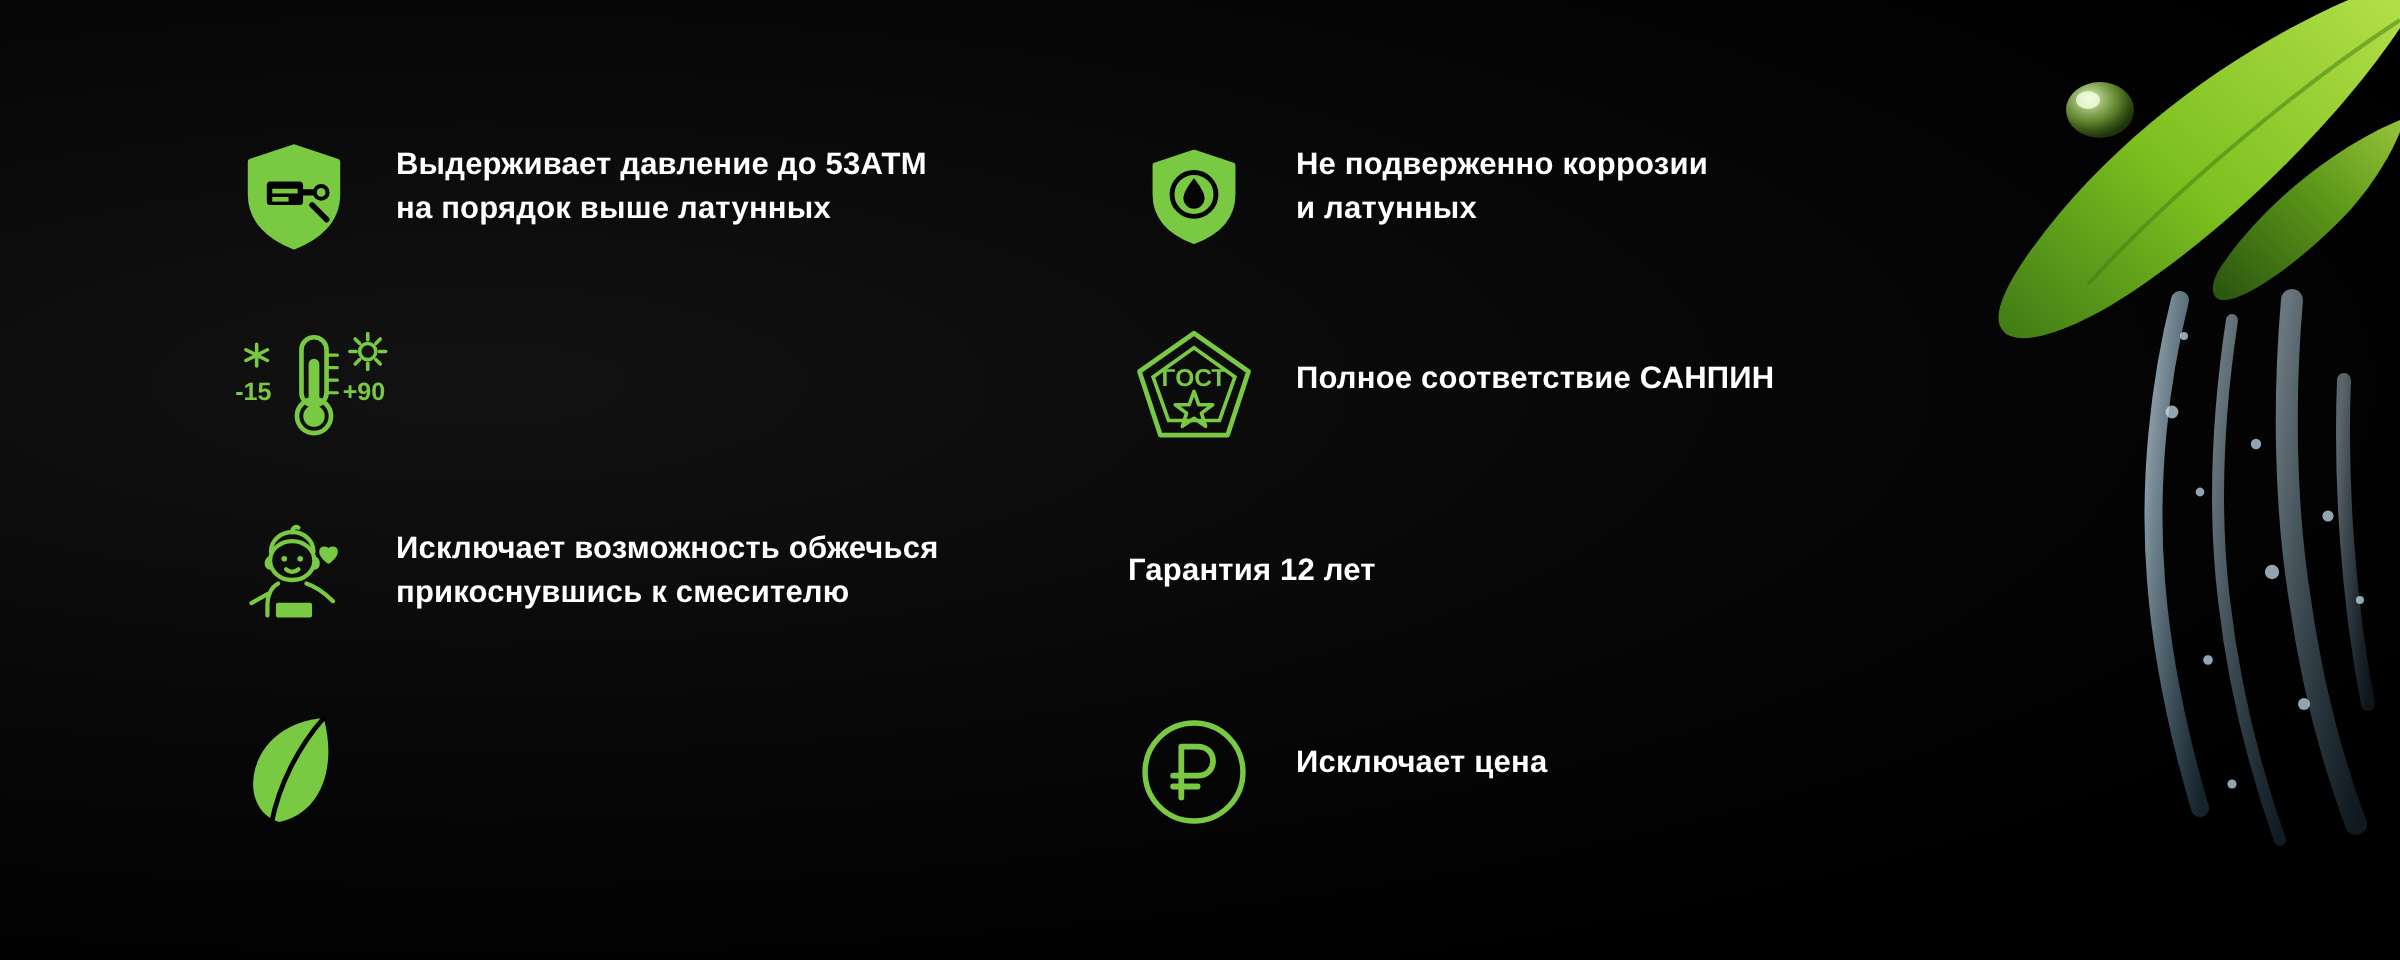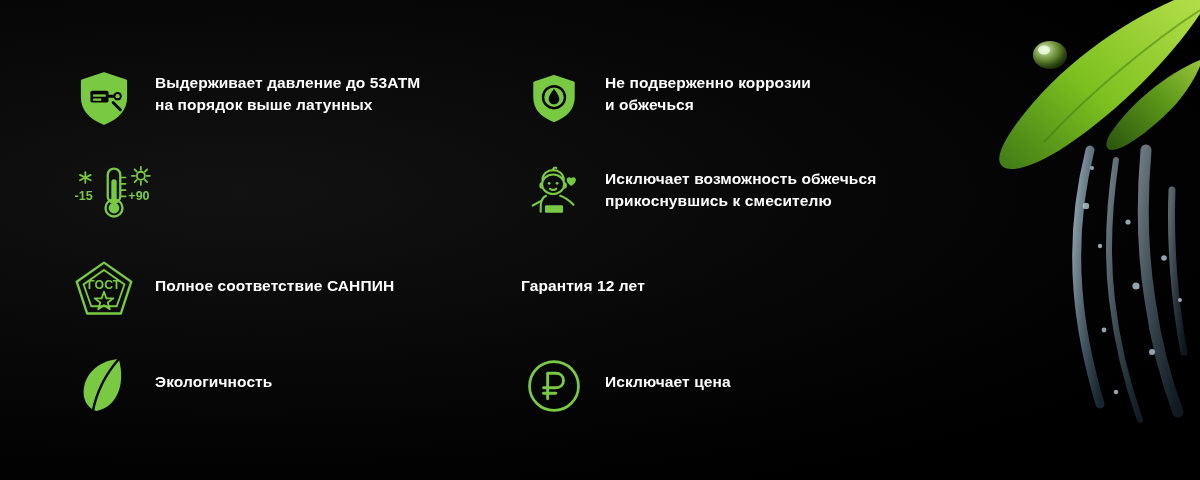--- a/index.html
+++ b/index.html
@@ -33,21 +33,21 @@
   .features {
     position: absolute;
     left: 0; top: 0;
     width: 1000px;
     height: 480px;
     display: grid;
     grid-template-columns: 450px 450px;
     grid-template-rows: repeat(4, 96px);
     align-content: start;
     padding-top: 46px;
-    padding-left: 71px;
+    padding-left: 114px;
     box-sizing: border-box;
   }
   .feature {
     display: flex;
     align-items: center;
     gap: 18px;
   }
   .icon-wrap {
     width: 66px;
     height: 66px;
@@ -105,21 +105,21 @@
 
     <div class="feature">
       <span class="icon-wrap">
         <svg width="52" height="58" viewBox="0 0 64 64" fill="none">
           <path d="M32 5 L56 13 V31 C56 46 45 55 32 60 C19 55 8 46 8 31 V13 Z" fill="#7ac943" stroke="#7ac943" stroke-width="3" stroke-linejoin="round"></path>
           <circle cx="32" cy="31" r="13.5" fill="none" stroke="#040404" stroke-width="3"></circle>
           <path d="M32 21 C32 21 25.5 28.8 25.5 33.2 C25.5 36.9 28.4 39.8 32 39.8 C35.6 39.8 38.5 36.9 38.5 33.2 C38.5 28.8 32 21 32 21 Z" fill="#040404"></path>
         </svg>
       </span>
       <div class="feature-text">Не подверженно коррозии
-и обжечься</div>
+и латунных</div>
     </div>
 
     <div class="feature">
       <span class="icon-wrap" style="width:86px;flex:0 0 86px;">
         <svg width="86" height="64" viewBox="0 0 96 70" fill="none">
 
           <g stroke="#7ac943" stroke-width="2" stroke-linecap="round">
             <path d="M16 14 V26"></path>
             <path d="M10 17 L22 23"></path>
             <path d="M22 17 L10 23"></path>
@@ -149,20 +149,32 @@
             <path d="M85 11 L82.5 13.5"></path>
               <path d="M73.5 22.5 L71 25"></path>
           </g>
           <text x="64" y="45" fill="#7ac943" font-family="Liberation Sans, sans-serif" font-size="14" font-weight="bold">+90</text>
         </svg>
       </span>
     </div>
 
     <div class="feature">
       <span class="icon-wrap">
+        <svg width="62" height="60" viewBox="0 0 68 66" fill="none">
+          <path d="M34 4 L64 25 L52.5 60 H15.5 L4 25 Z" fill="none" stroke="#7ac943" stroke-width="2.6" stroke-linejoin="round"></path>
+          <path d="M34 12 L56.5 28 L48 52 H20 L11.5 28 Z" fill="none" stroke="#7ac943" stroke-width="2"></path>
+          <text x="34" y="33" fill="#7ac943" font-family="Liberation Sans, sans-serif" font-size="13.5" font-weight="bold" text-anchor="middle">ГОСТ</text>
+          <path d="M34 36 L36.6 43.3 L44.3 43.3 L38.1 47.9 L40.4 55.2 L34 50.8 L27.6 55.2 L29.9 47.9 L23.7 43.3 L31.4 43.3 Z" fill="none" stroke="#7ac943" stroke-width="2" stroke-linejoin="round"></path>
+        </svg>
+      </span>
+      <div class="feature-text">Полное соответствие САНПИН</div>
+    </div>
+
+    <div class="feature">
+      <span class="icon-wrap">
         <svg width="62" height="58" viewBox="0 0 70 64" fill="none" stroke="#7ac943" stroke-width="2.4" stroke-linecap="round" stroke-linejoin="round">
 
           <path d="M22 16 C22 9.5 27.5 5 34 5 C40.5 5 46 9.5 46 16"></path>
           <path d="M34 5 C34 2.5 36 1.5 37.5 2.5"></path>
           <ellipse cx="34" cy="21" rx="12.5" ry="11"></ellipse>
           <circle cx="29.5" cy="20" r="1.6" fill="#7ac943" stroke="none"></circle>
           <circle cx="38.5" cy="20" r="1.6" fill="#7ac943" stroke="none"></circle>
           <path d="M30.5 26 C32.3 27.8 35.7 27.8 37.5 26"></path>
           <path d="M21.5 20 C19 20 19 25 21.5 25"></path>
           <path d="M46.5 20 C49 20 49 25 46.5 25"></path>
@@ -173,43 +185,30 @@
           <path d="M26 46 H44 V52 H26 Z" fill="#7ac943" stroke="#7ac943"></path>
 
           <path d="M50 16 C50 13.5 53.5 13 54.5 15.5 C55.5 13 59 13.5 59 16 C59 19 54.5 22 54.5 22 C54.5 22 50 19 50 16 Z" fill="#7ac943" stroke="#7ac943" stroke-width="1.5"></path>
         </svg>
       </span>
       <div class="feature-text">Исключает возможность обжечься
 прикоснувшись к смесителю</div>
     </div>
 
     <div class="feature">
-      <span class="icon-wrap">
-        <svg width="62" height="60" viewBox="0 0 68 66" fill="none">
-          <path d="M34 4 L64 25 L52.5 60 H15.5 L4 25 Z" fill="none" stroke="#7ac943" stroke-width="2.6" stroke-linejoin="round"></path>
-          <path d="M34 12 L56.5 28 L48 52 H20 L11.5 28 Z" fill="none" stroke="#7ac943" stroke-width="2"></path>
-          <text x="34" y="33" fill="#7ac943" font-family="Liberation Sans, sans-serif" font-size="13.5" font-weight="bold" text-anchor="middle">ГОСТ</text>
-          <path d="M34 36 L36.6 43.3 L44.3 43.3 L38.1 47.9 L40.4 55.2 L34 50.8 L27.6 55.2 L29.9 47.9 L23.7 43.3 L31.4 43.3 Z" fill="none" stroke="#7ac943" stroke-width="2" stroke-linejoin="round"></path>
-        </svg>
-      </span>
-      <div class="feature-text">Полное соответствие САНПИН</div>
-    </div>
-
-    <div class="feature">
       <div class="feature-text">Гарантия 12 лет</div>
     </div>
 
     <div class="feature">
       <span class="icon-wrap">
         <svg width="52" height="60" viewBox="0 0 56 64" fill="none">
           <path d="M44 4 C20 6 6 22 6 40 C6 50 12 58 20 60 C40 56 52 34 44 4 Z" fill="#7ac943"></path>
           <path d="M44 4 C30 20 20 40 16 60" stroke="#040404" stroke-width="2.6" fill="none" stroke-linecap="round"></path>
         </svg>
       </span>
-      <div class="feature-text">Экологичность</div>
     </div>
 
     <div class="feature">
       <span class="icon-wrap">
         <svg width="58" height="58" viewBox="0 0 64 64" fill="none">
           <circle cx="32" cy="32" r="27" fill="none" stroke="#7ac943" stroke-width="3"></circle>
           <path d="M25 46 V18 H34 C39 18 42.5 21.3 42.5 26 C42.5 30.7 39 34 34 34 H20.5" stroke="#7ac943" stroke-width="3.2" fill="none" stroke-linecap="round" stroke-linejoin="round"></path>
           <path d="M20.5 40 H34" stroke="#7ac943" stroke-width="3.2" stroke-linecap="round"></path>
         </svg>
       </span>

